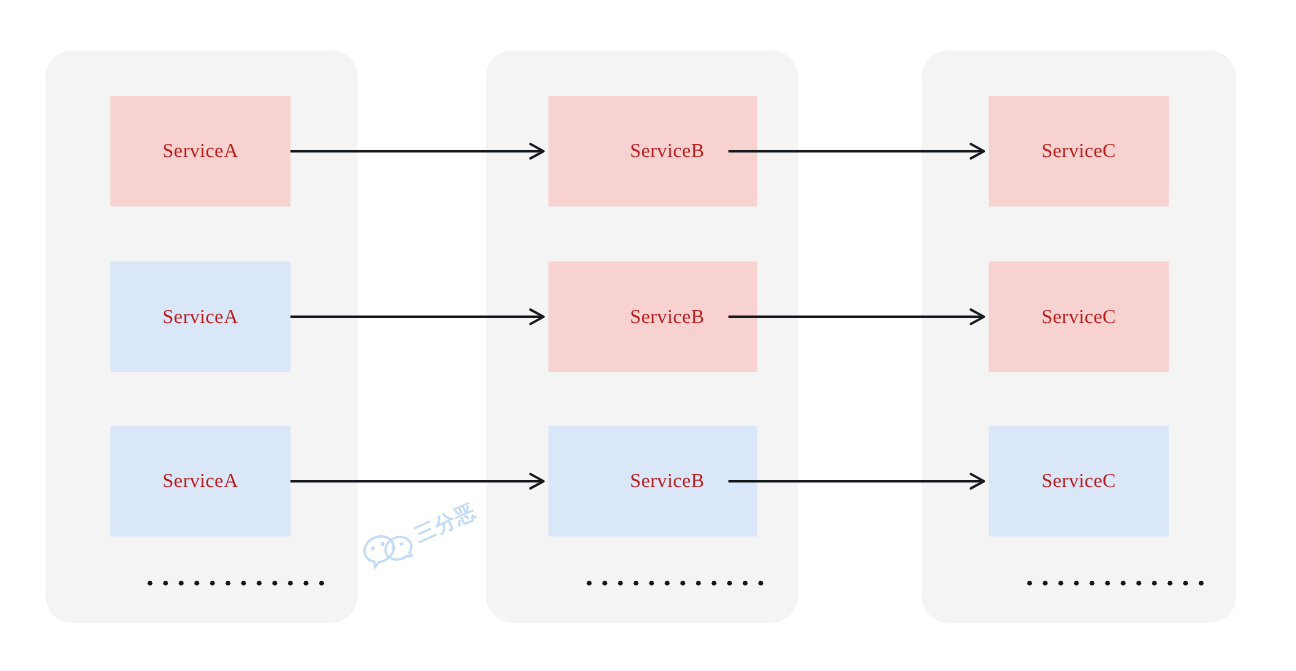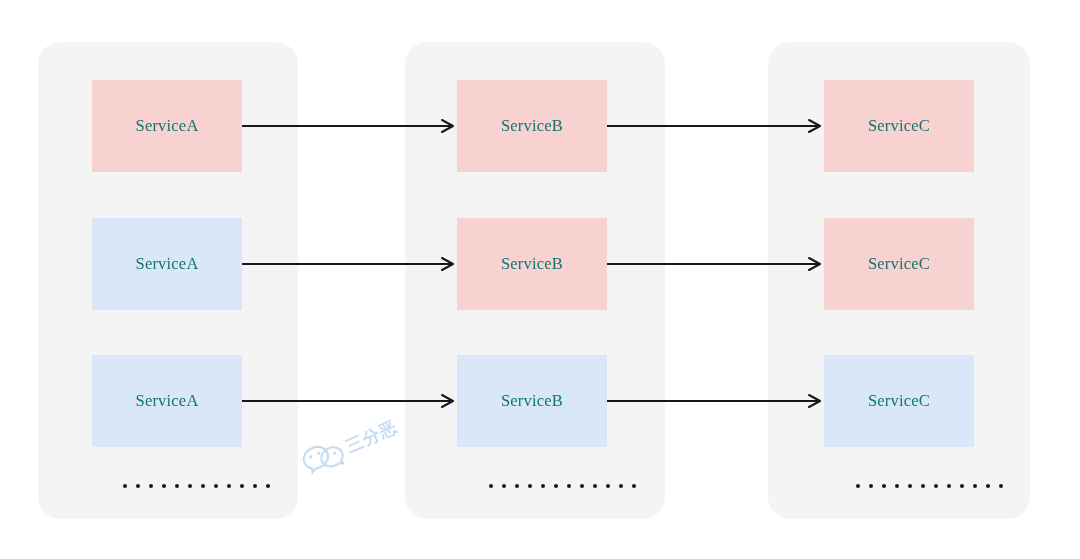--- a/index.html
+++ b/index.html
@@ -28,31 +28,31 @@
 
   
   .svc {
     position: absolute;
     width: 150px;
     height: 92px;
     display: flex;
     align-items: center;
     justify-content: center;
     font-size: 16.5px;
-    color: #0f766e;
+    color: #b91c1c;
     letter-spacing: .2px;
     line-height: 1;
     white-space: nowrap;
   }
   .svc.pink { background: #f8d2d1; }
   .svc.blue { background: #d9e7f9; }
 
   
   .col-0 { left: 92px;  }
-  .col-1 { left: 457px; }
+  .col-1 { left: 457px; padding-left: 24px; }
   .col-2 { left: 824px; font-family: Liberation Serif, serif; }
   
   .row-0 { top: 80px;  }
   .row-1 { top: 218px; }
   .row-2 { top: 355px; }
 
   
   .arrow {
     position: absolute;
     height: 14px;

